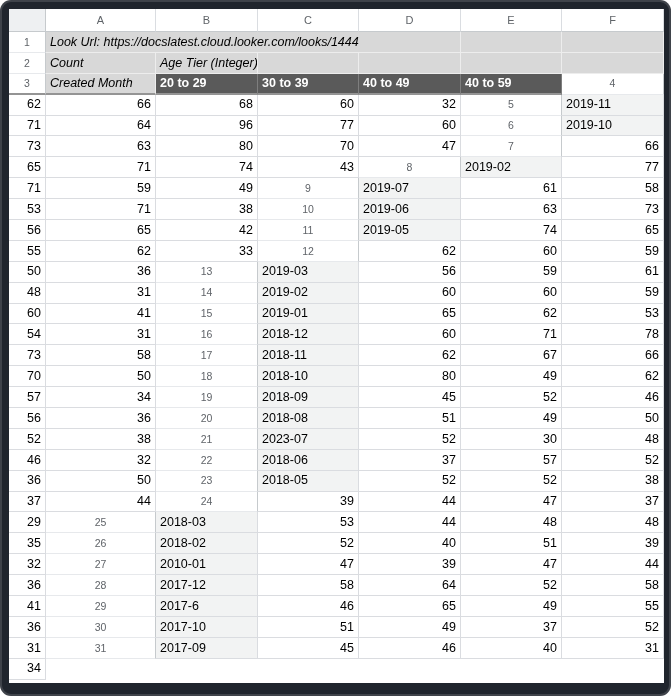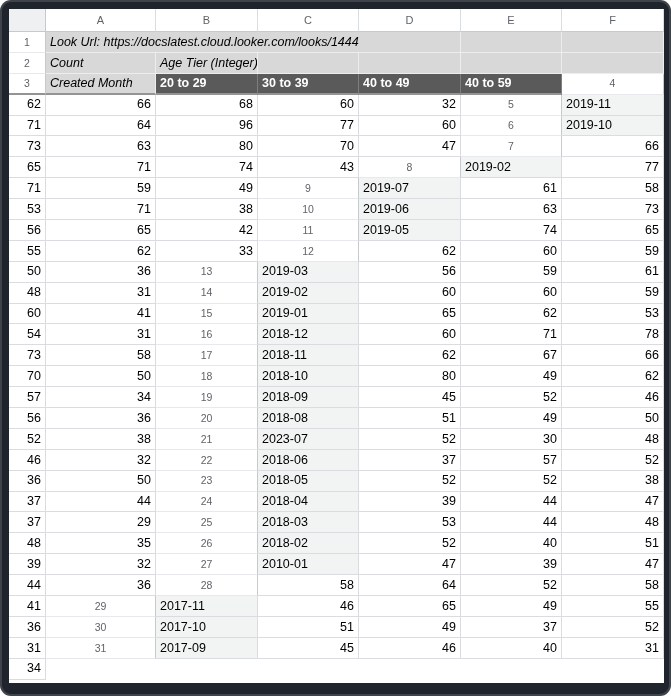--- a/index.html
+++ b/index.html
@@ -236,21 +236,20 @@
         <div class="c num">36</div>
         <div class="c num">50</div>
         <div class="c gut">23</div>
         <div class="c mon">2018-05</div>
         <div class="c num">52</div>
         <div class="c num">52</div>
         <div class="c num">38</div>
         <div class="c num">37</div>
         <div class="c num">44</div>
         <div class="c gut">24</div>
-        <div class="c mon">2018-04</div>
         <div class="c num">39</div>
         <div class="c num">44</div>
         <div class="c num">47</div>
         <div class="c num">37</div>
         <div class="c num">29</div>
         <div class="c gut">25</div>
         <div class="c mon">2018-03</div>
         <div class="c num">53</div>
         <div class="c num">44</div>
         <div class="c num">48</div>
@@ -264,27 +263,28 @@
         <div class="c num">39</div>
         <div class="c num">32</div>
         <div class="c gut">27</div>
         <div class="c mon">2010-01</div>
         <div class="c num">47</div>
         <div class="c num">39</div>
         <div class="c num">47</div>
         <div class="c num">44</div>
         <div class="c num">36</div>
         <div class="c gut">28</div>
+        <div class="c mon">2017-12</div>
         <div class="c num">58</div>
         <div class="c num">64</div>
         <div class="c num">52</div>
         <div class="c num">58</div>
         <div class="c num">41</div>
         <div class="c gut">29</div>
-        <div class="c mon">2017-11</div>
+        <div class="c mon">2017-6</div>
         <div class="c num">46</div>
         <div class="c num">65</div>
         <div class="c num">49</div>
         <div class="c num">55</div>
         <div class="c num">36</div>
         <div class="c gut">30</div>
         <div class="c mon">2017-10</div>
         <div class="c num">51</div>
         <div class="c num">49</div>
         <div class="c num">37</div>

